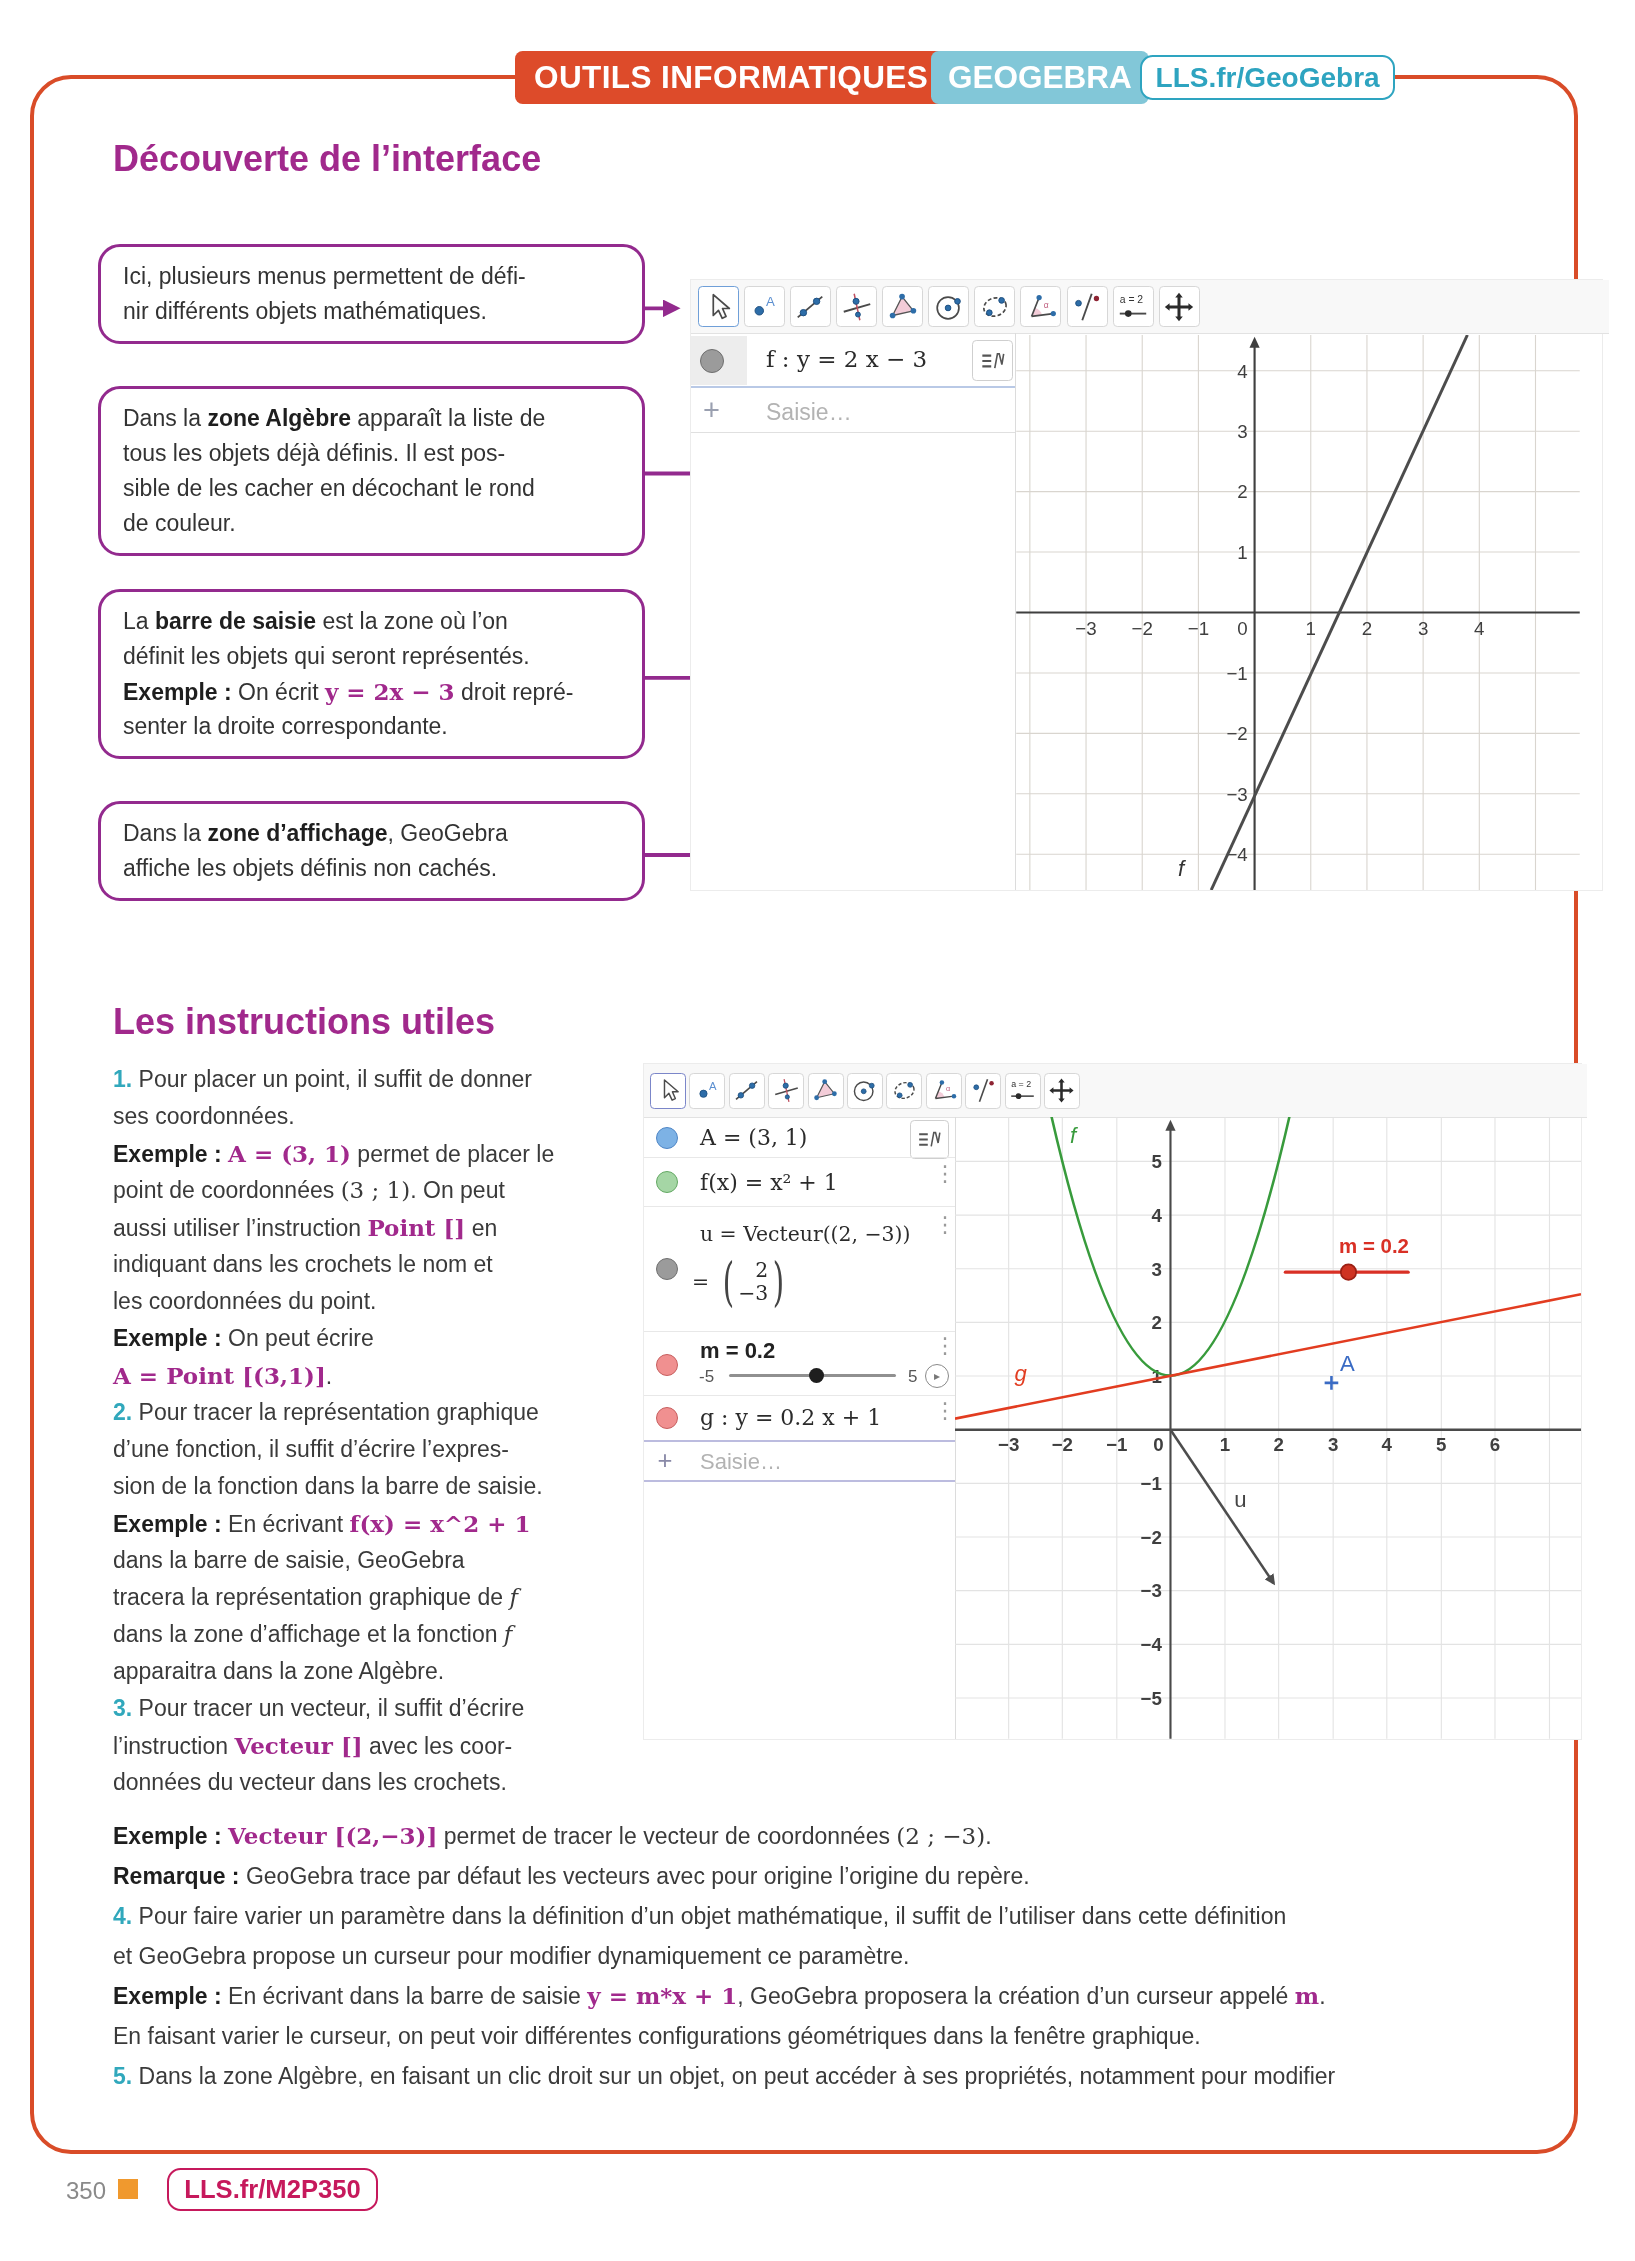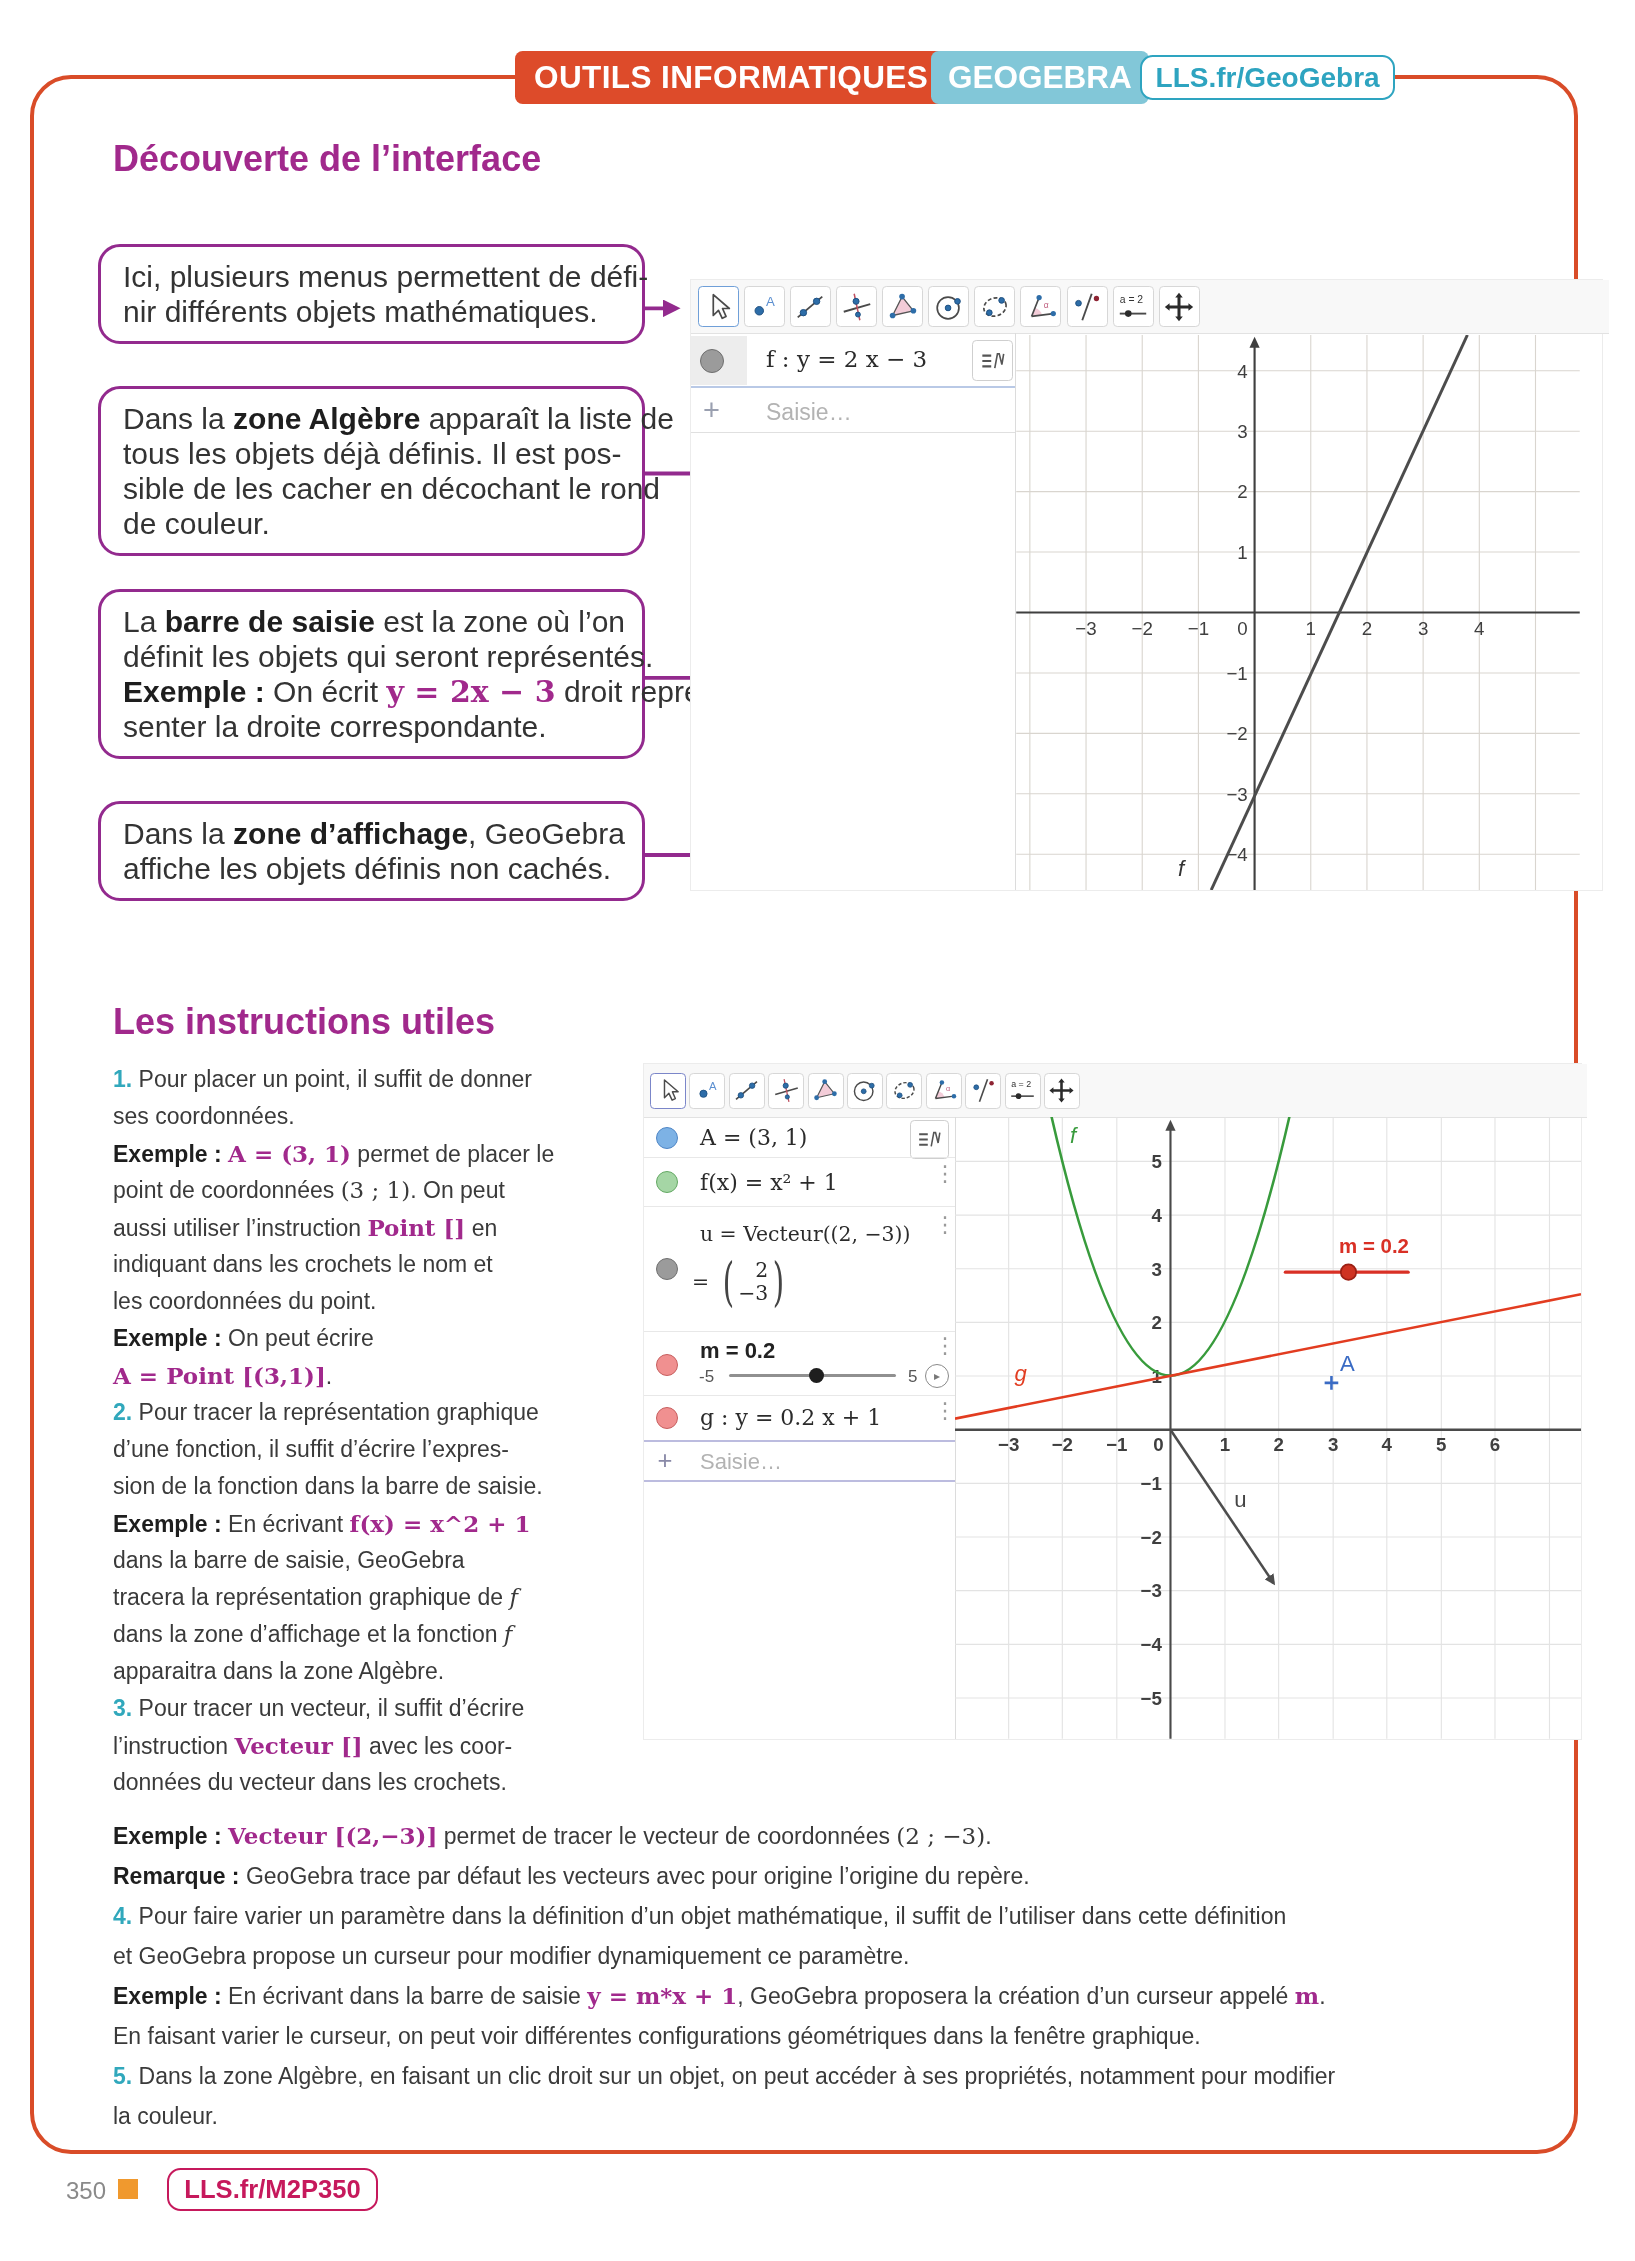--- a/index.html
+++ b/index.html
@@ -13,21 +13,21 @@
           font-weight:bold;font-size:31.5px;letter-spacing:0.4px;display:flex;align-items:center;padding:0 19px;}
   .badge2{left:931px;top:51px;height:53px;background:#82c7d8;border-radius:7.7px;color:#fff;
           font-weight:bold;font-size:31.5px;display:flex;align-items:center;padding:0 17px;}
   .badge3{left:1140px;top:55px;height:41px;background:#fff;border:2.6px solid #2ea4c0;border-radius:12.8px;
           color:#2ea4c0;font-weight:bold;font-size:28px;display:flex;align-items:center;padding:0 13.6px;}
 
   h1.sec{position:absolute;margin:0;font-size:36px;font-weight:bold;color:#a1298c;}
 
   
   .callout{border:3.4px solid #932a8e;border-radius:22px;padding:12px 22px;background:#fff;}
-  .callout .ln{height:35px;line-height:35px;white-space:nowrap;font-size:30px;color:#333;}
+  .callout .ln{height:35px;line-height:35px;white-space:nowrap;font-size:23px;color:#333;}
   .col .ln{height:37px;line-height:37px;white-space:nowrap;font-size:23px;color:#3a3a3a;}
   .wide .ln{height:40px;line-height:40px;white-space:nowrap;font-size:23px;color:#3a3a3a;}
   .s-p{}
   .s-b{font-weight:bold;color:#1e1e1e;}
   .s-num{font-weight:bold;color:#31a8bc;}
   .s-code{font-weight:bold;color:#a1298c;font-family:"DejaVu Serif",serif;}
   .s-mi{font-style:italic;font-family:"DejaVu Serif",serif;}
   .s-m{font-family:"DejaVu Serif",serif;}
 
   
@@ -304,21 +304,20 @@
     <div class="ln"><span class="s-p">données du vecteur dans les crochets.</span></div>
   </div>
 <div class="abs wide" style="left:113px;top:1816px;width:1439px;">
     <div class="ln"><span class="s-b">Exemple : </span><span class="s-code">Vecteur [(2,−3)]</span><span class="s-p"> permet de tracer le vecteur de coordonnées </span><span class="s-m">(2 ; −3)</span><span class="s-p">.</span></div>
     <div class="ln"><span class="s-b">Remarque : </span><span class="s-p">GeoGebra trace par défaut les vecteurs avec pour origine l’origine du repère.</span></div>
     <div class="ln"><span class="s-num">4.</span><span class="s-p"> Pour faire varier un paramètre dans la définition d’un objet mathématique, il suffit de l’utiliser dans cette définition</span></div>
     <div class="ln"><span class="s-p">et GeoGebra propose un curseur pour modifier dynamiquement ce paramètre.</span></div>
     <div class="ln"><span class="s-b">Exemple : </span><span class="s-p">En écrivant dans la barre de saisie </span><span class="s-code">y = m*x + 1</span><span class="s-p">, GeoGebra proposera la création d’un curseur appelé </span><span class="s-code">m</span><span class="s-p">.</span></div>
     <div class="ln"><span class="s-p">En faisant varier le curseur, on peut voir différentes configurations géométriques dans la fenêtre graphique.</span></div>
     <div class="ln"><span class="s-num">5.</span><span class="s-p"> Dans la zone Algèbre, en faisant un clic droit sur un objet, on peut accéder à ses propriétés, notamment pour modifier</span></div>
-    <div class="ln"><span class="s-p">la couleur.</span></div>
   </div>
 
 <div class="abs shot" style="left:643px;top:1063px;width:937px;height:675px;">
   <div class="tbar t42">
     <button class="tbtn sel" style="border-color:#7b86c9;">
         <svg width="29" height="29" viewBox="0 0 34 34">
           <use href="#t-move"></use>
         </svg>
       </button>
     <button class="tbtn">

